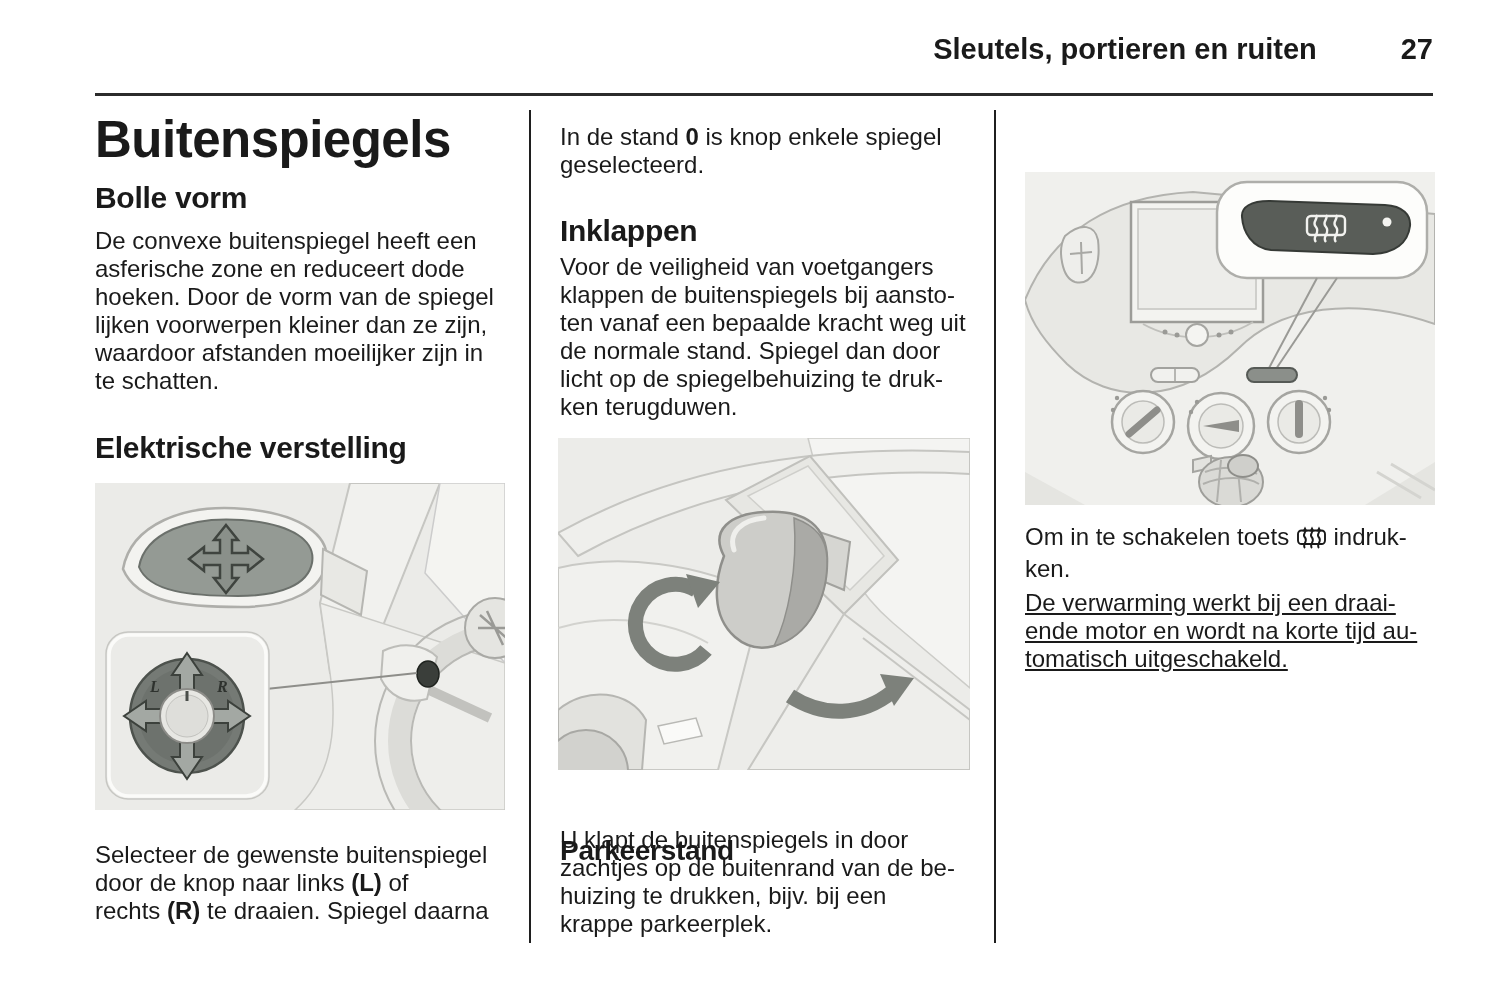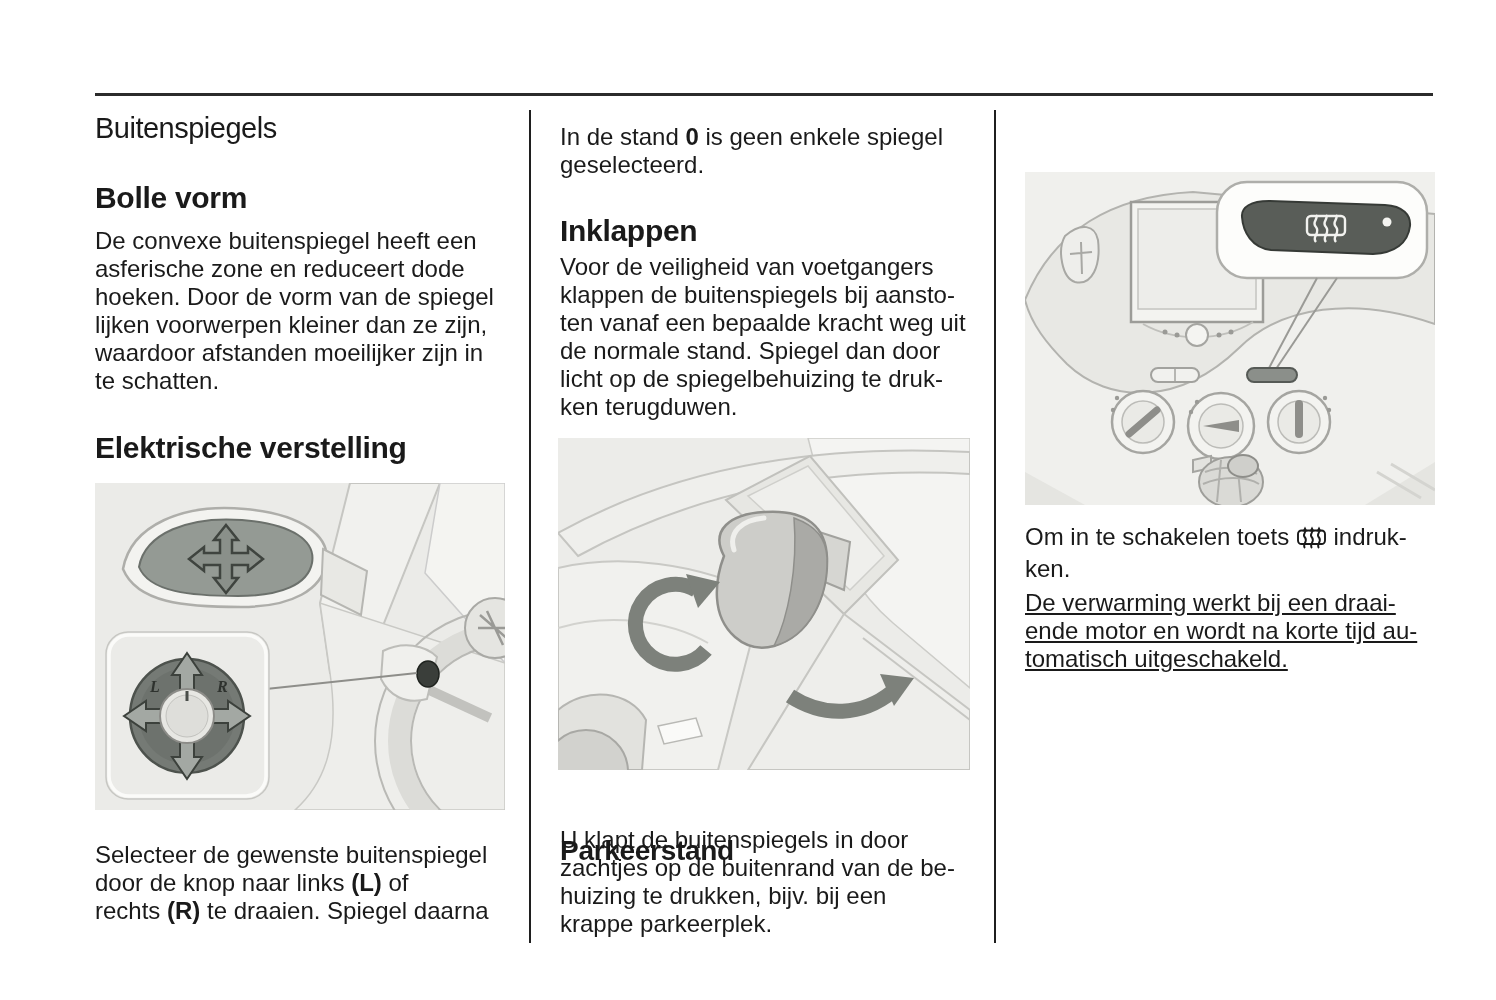--- a/index.html
+++ b/index.html
@@ -4,35 +4,38 @@
 <style>
   html,body{margin:0;padding:0;background:#ffffff;}
   .page{
     position:relative;width:1496px;height:1000px;background:#ffffff;
     font-family:"Liberation Sans", sans-serif;color:#1a1a1a;overflow:hidden;
   }
   .abs{position:absolute;}
   .runhead{font-weight:bold;font-size:29px;letter-spacing:0;}
   .rule{background:#2b2b2b;height:3px;}
   .vdivider{background:#1f1f1f;width:2px;}
-  .h1{font-weight:normal;font-size:29px;line-height:1;letter-spacing:-0.5px;white-space:nowrap;}
+  .h1{font-weight:bold;font-size:51px;line-height:1;letter-spacing:-0.5px;white-space:nowrap;}
   .h2{font-weight:bold;font-size:30px;line-height:1;letter-spacing:-0.3px;white-space:nowrap;}
   .h3{font-weight:bold;font-size:28px;line-height:1;letter-spacing:-0.3px;white-space:nowrap;}
   .body-text{font-size:24px;line-height:28px;white-space:pre-line;}
   .line{font-size:24px;line-height:28px;white-space:nowrap;}
   .figure{background:#ebebe8;}
   .figure svg{display:block;}
   .inline-ico{display:inline-block;vertical-align:-4px;}
   b{font-weight:bold;}
 </style>
 </head>
 <body>
 
 <div class="page">
 
+  <div class="abs runhead" style="top:33px;right:63px;">
+    <span>Sleutels, portieren en ruiten</span><span style="display:inline-block;width:84px;"></span><span>27</span>
+  </div>
   <div class="abs rule" style="left:95px;top:93px;width:1338px;"></div>
 
   <div class="abs vdivider" style="left:529px;top:110px;height:833px;"></div>
   <div class="abs vdivider" style="left:994px;top:110px;height:833px;"></div>
 
   <div class="abs h1" style="left:95px;top:114px;">Buitenspiegels</div>
   <div class="abs h2" style="left:95px;top:183px;">Bolle vorm</div>
   <div class="abs body-text" style="left:95px;top:227px;width:420px;">De convexe buitenspiegel heeft een
 asferische zone en reduceert dode
 hoeken. Door de vorm van de spiegel
@@ -91,21 +94,21 @@
     </svg>
   </div>
 
   <div class="abs" style="left:95px;top:841px;">
     <div class="line"><span>Selecteer de gewenste buitenspiegel</span></div>
     <div class="line"><span>door de knop naar links </span><b>(L)</b><span> of</span></div>
     <div class="line"><span>rechts </span><b>(R)</b><span> te draaien. Spiegel daarna</span></div>
   </div>
 
   <div class="abs" style="left:560px;top:123px;">
-    <div class="line"><span>In de stand </span><b>0</b><span> is geen enkele spiegel</span></div>
+    <div class="line"><span>In de stand </span><b>0</b><span> is knop enkele spiegel</span></div>
     <div class="line"><span>geselecteerd.</span></div>
   </div>
 
   <div class="abs h2" style="left:560px;top:216px;">Inklappen</div>
   <div class="abs body-text" style="left:560px;top:253px;width:420px;">Voor de veiligheid van voetgangers
 klappen de buitenspiegels bij aansto-
 ten vanaf een bepaalde kracht weg uit
 de normale stand. Spiegel dan door
 licht op de spiegelbehuizing te druk-
 ken terugduwen.</div>

